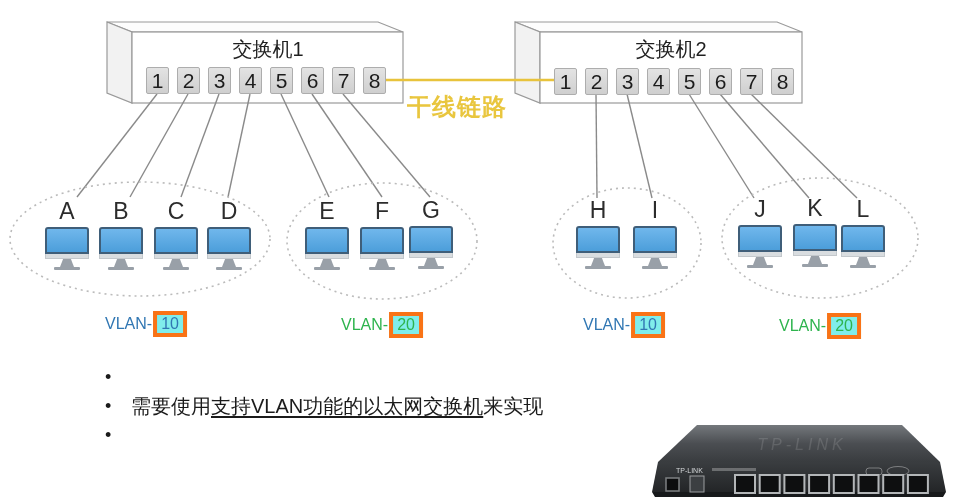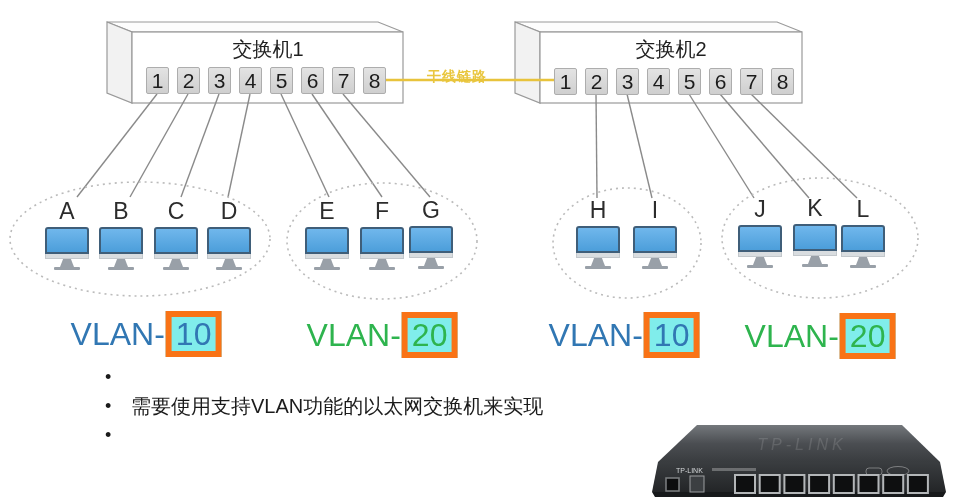--- a/index.html
+++ b/index.html
@@ -12,48 +12,48 @@
   .sw-title { position:absolute; font-size:20px; color:#1f1f1f; transform:translateX(-50%); white-space:nowrap; }
 
   
   .port { position:absolute; width:23px; height:27px;
           background:linear-gradient(180deg,#e3e3e3,#cfcfcf);
           border:1px solid #adadad; border-radius:2px;
           display:flex; align-items:center; justify-content:center;
           font-size:21px; color:#1c1c1c; }
 
   
-  .trunk-label { position:absolute; left:457px; top:68px; transform:translateX(-50%);
-                 font-size:14px; font-weight:bold; color:#e9c63e; white-space:nowrap; letter-spacing:1px; }
+  .trunk-label { position:absolute; left:457px; top:91px; transform:translateX(-50%);
+                 font-size:24px; font-weight:bold; color:#e9c63e; white-space:nowrap; letter-spacing:1px; }
 
   
   .pc { position:absolute; width:48px; text-align:center; }
   .pc-letter { font-size:23px; color:#2c2c2c; height:27px; line-height:26px; }
   .monitor { width:44px; margin:2px auto 0; }
   .screen { height:27px; background:linear-gradient(180deg,#70b7ec,#4c9eda);
             border:2px solid #3f5e79; border-radius:3px 3px 0 0; }
   .chin { height:5px; background:#d9dde0; border:1px solid #c3c8cc; border-top:none; }
   .stand { width:14px; height:8px; margin:0 auto; background:#99a0a8;
            clip-path:polygon(22% 0,78% 0,100% 100%,0 100%); }
   .base { width:26px; height:3px; margin:0 auto; background:#99a0a8; border-radius:1px; }
 
   
   .vlan-label { position:absolute; transform:translateX(-50%); display:flex; align-items:center;
-                font-size:32px; white-space:nowrap;text-align:center; }
+                font-size:16px; white-space:nowrap;text-align:center; }
   .vlan-label .vid-box { display:inline-block; margin-left:1px; padding:1px 4px;
-                         background:#80edeb; border:6px solid #f97316; line-height:1; }
+                         background:#80edeb; border:4px solid #f97316; line-height:1; }
   .vlan-blue  { color:#3177b3; }
   .vlan-green { color:#2eb44e; }
 
   
   .bullets { position:absolute; left:105px; top:366px; width:830px; font-size:20px; color:#1b1b1b; }
   .bullet-row { display:flex; align-items:flex-start; line-height:22px; margin-bottom:7px; white-space:nowrap; }
   .marker { width:26px; font-size:18px; }
   .hl-yellow { background:#f2e73f; text-decoration:underline; text-underline-offset:3px; margin-left:10px; padding:1px 3px; }
-  .u-line { text-underline-offset:3px; }
+  .u-line { text-decoration:underline; text-underline-offset:3px; }
   .hl-cyan { background:#6fece9; text-decoration:underline; text-underline-offset:3px; padding:1px 2px; }
 </style>
 </head>
 <body>
 
 <div class="stage">
 
   <svg class="layer" width="963" height="500" viewBox="0 0 963 500">
 
     <g stroke="#9a9a9a" stroke-width="1.2">

